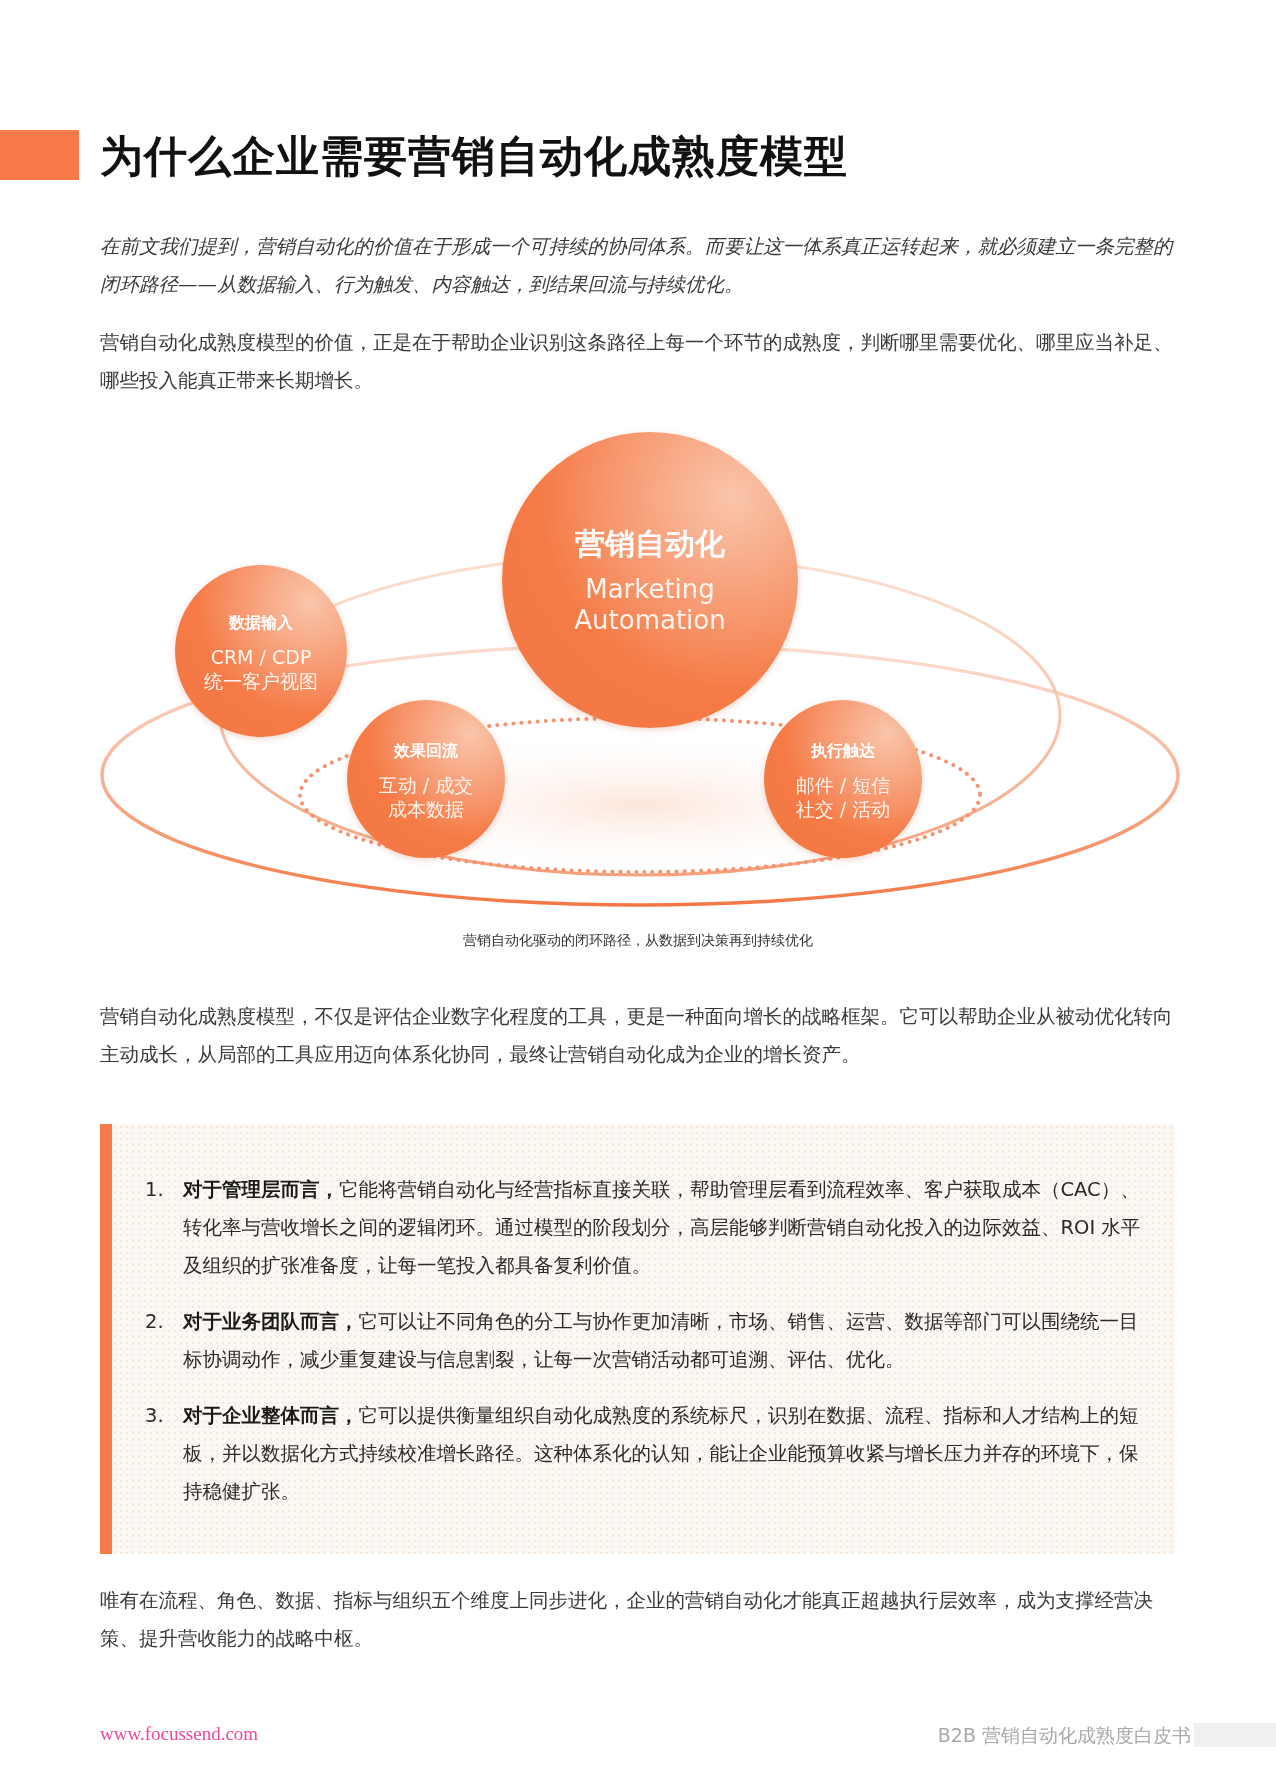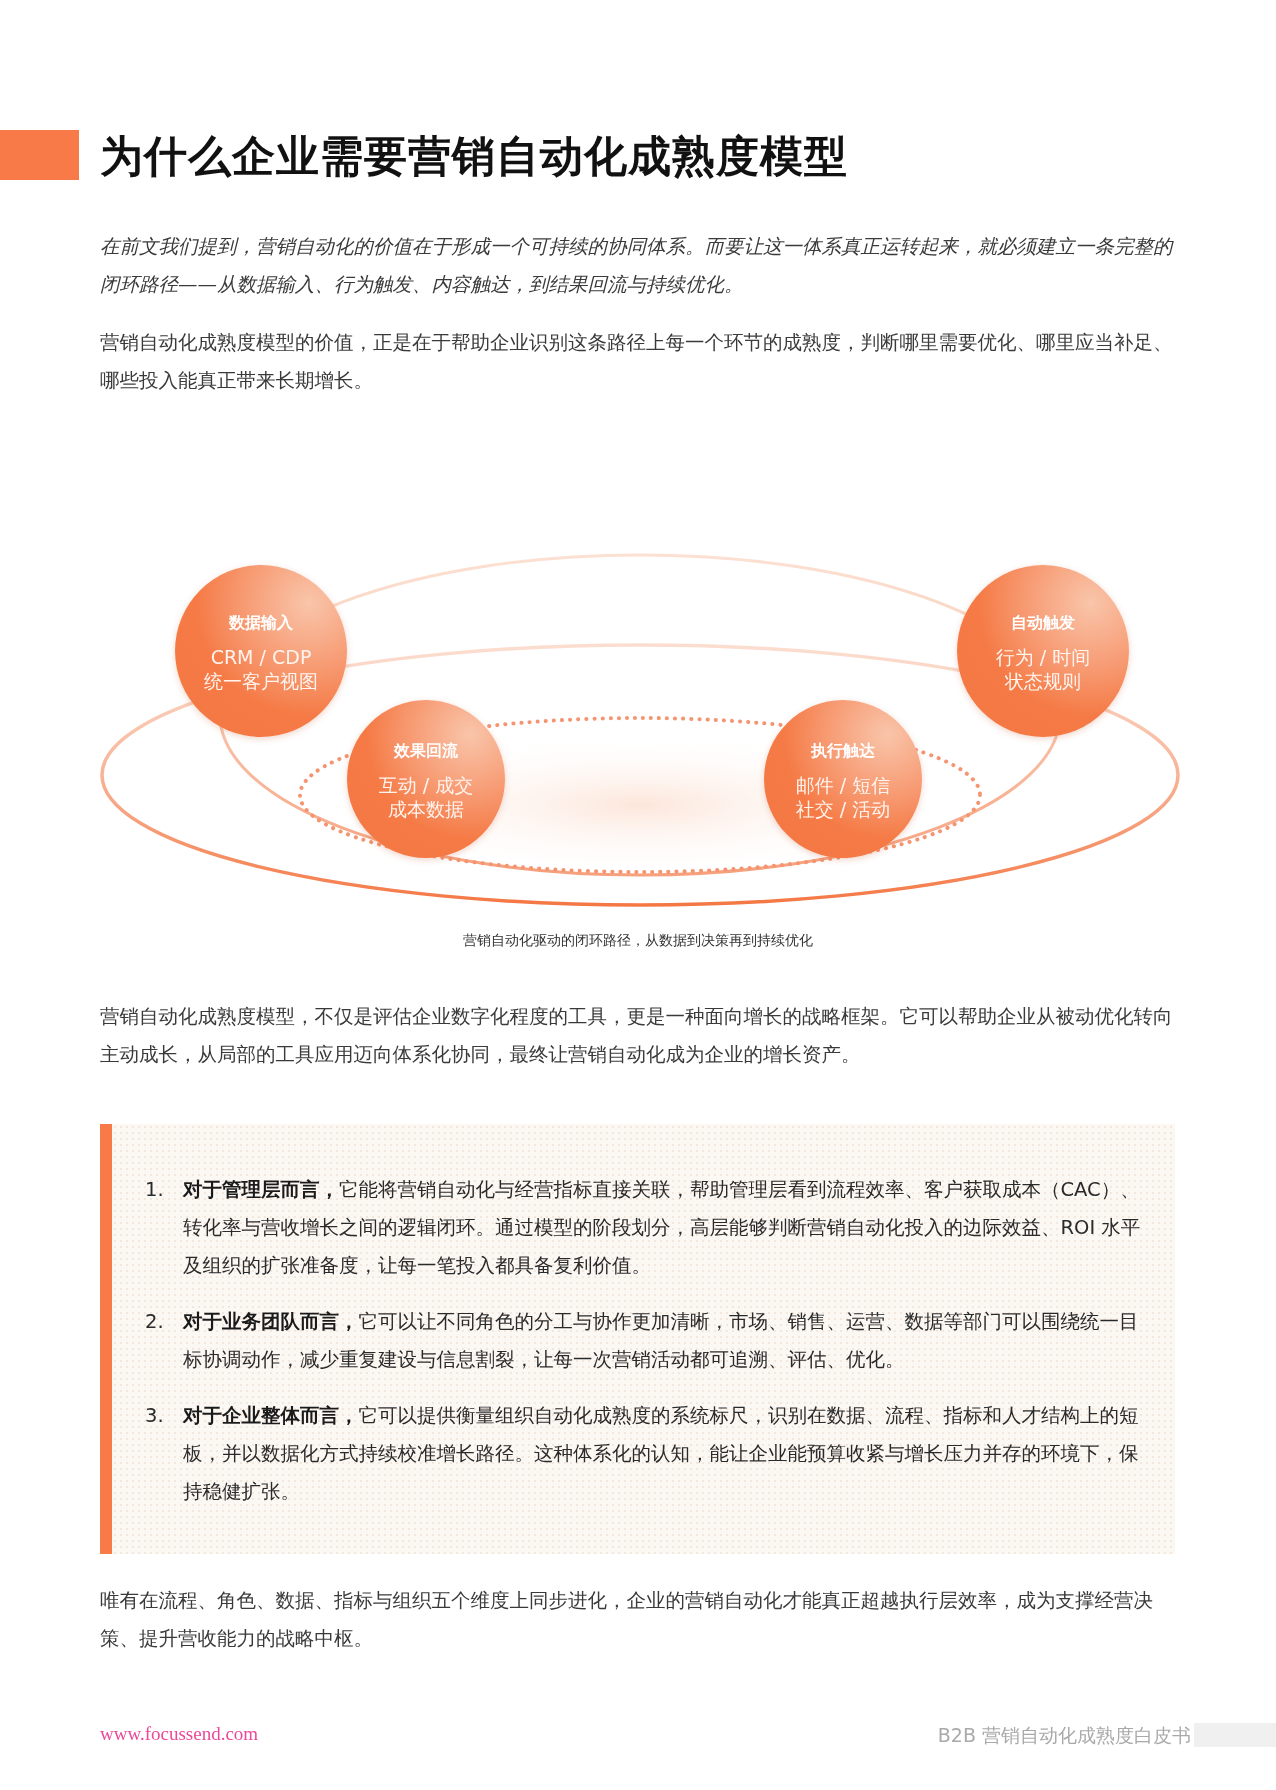--- a/index.html
+++ b/index.html
@@ -66,32 +66,32 @@
         <stop offset="0" stop-color="#FCE3D6" stop-opacity="0.9"></stop>
         <stop offset="1" stop-color="#FFFFFF" stop-opacity="0"></stop>
       </radialGradient>
     </defs>
     <ellipse cx="640" cy="355" rx="538" ry="130" fill="none" stroke="url(#outerRing)" stroke-width="3.5"></ellipse>
     <ellipse cx="640" cy="295" rx="420" ry="160" fill="none" stroke="url(#midRing)" stroke-width="3"></ellipse>
     <ellipse cx="640" cy="370" rx="320" ry="75" fill="url(#innerGlow)"></ellipse>
     <ellipse cx="640" cy="375" rx="340" ry="77" fill="none" stroke="#F59470" stroke-width="4" stroke-dasharray="0.1 8" stroke-linecap="round"></ellipse>
   </svg>
 
+  <div class="circle big" style="left:502px; top:12px; width:296px; height:296px;">
+    <div class="c-title">营销自动化</div>
+    <div class="c-sub">Marketing</div>
+    <div class="c-sub">Automation</div>
+  </div>
 
   <div class="circle" style="left:175px; top:145px; width:172px; height:172px;">
     <div class="c-title">数据输入</div>
     <div class="c-sub">CRM / CDP</div>
     <div class="c-sub">统一客户视图</div>
   </div>
 
-  <div class="circle" style="left:957px; top:145px; width:172px; height:172px;">
-    <div class="c-title">自动触发</div>
-    <div class="c-sub">行为 / 时间</div>
-    <div class="c-sub">状态规则</div>
-  </div>
 
   <div class="circle" style="left:347px; top:280px; width:158px; height:158px;">
     <div class="c-title">效果回流</div>
     <div class="c-sub">互动 / 成交</div>
     <div class="c-sub">成本数据</div>
   </div>
 
   <div class="circle" style="left:764px; top:280px; width:158px; height:158px;text-align:right;">
     <div class="c-title">执行触达</div>
     <div class="c-sub">邮件 / 短信</div>

